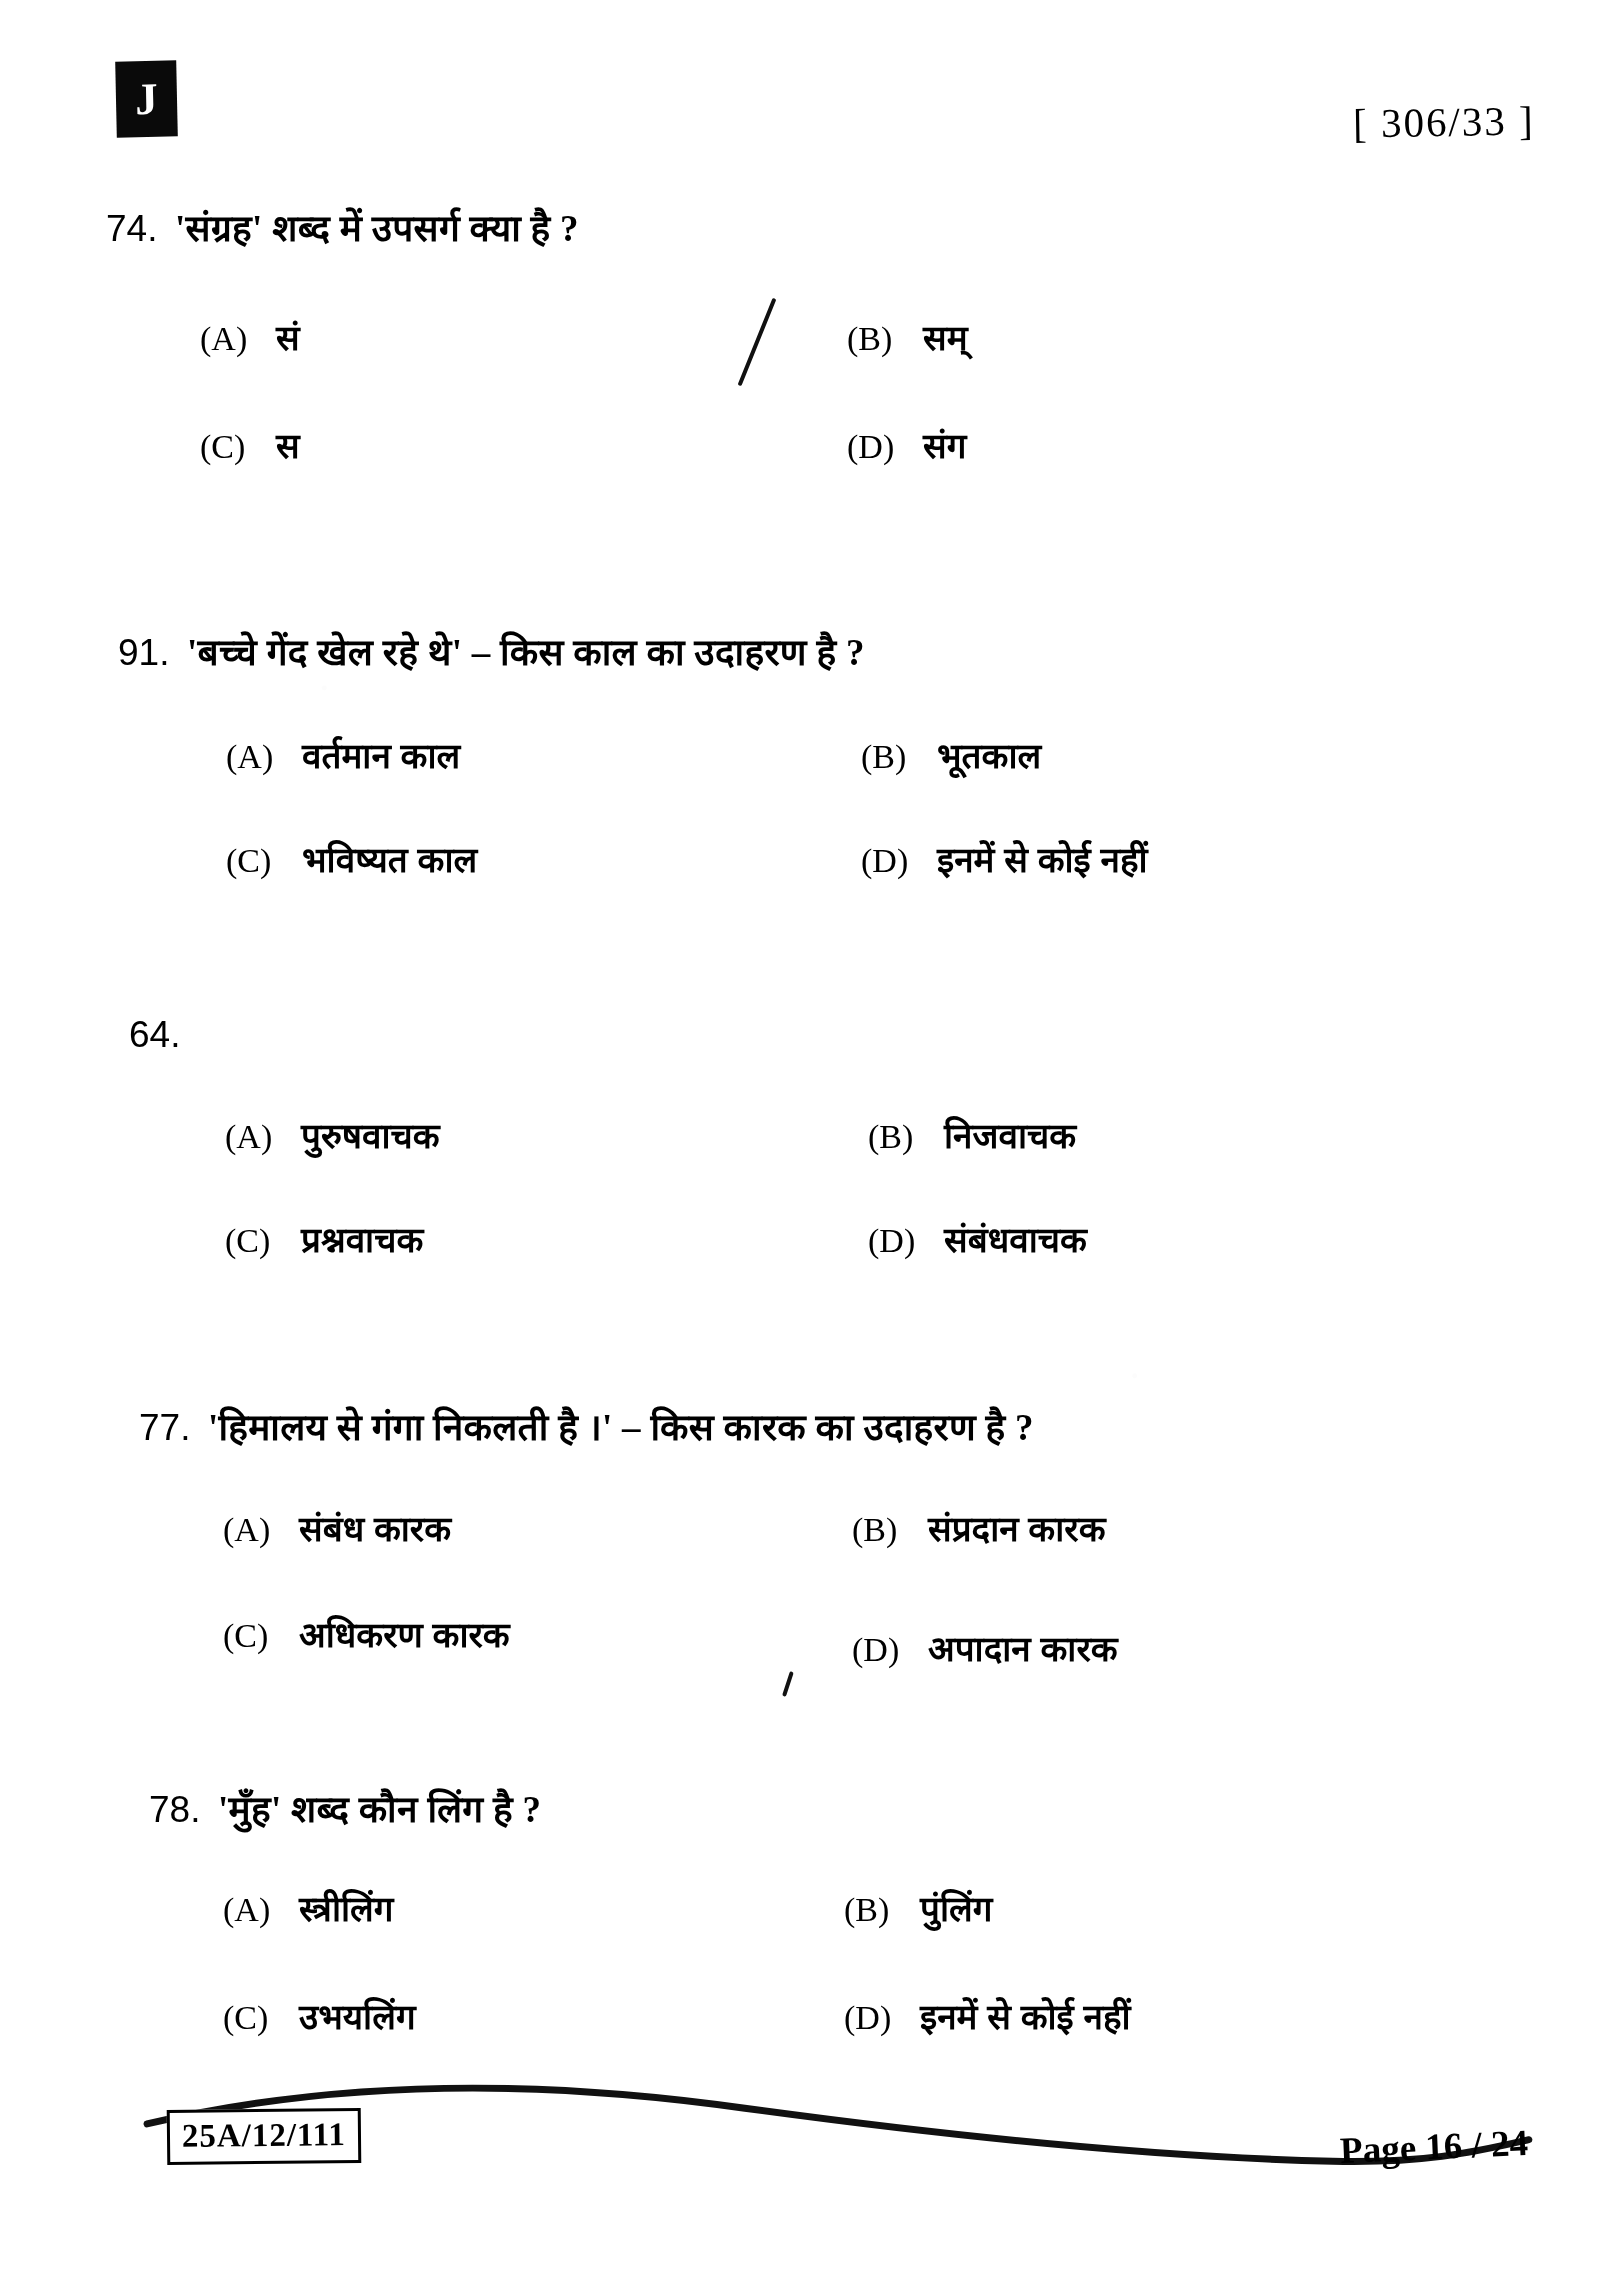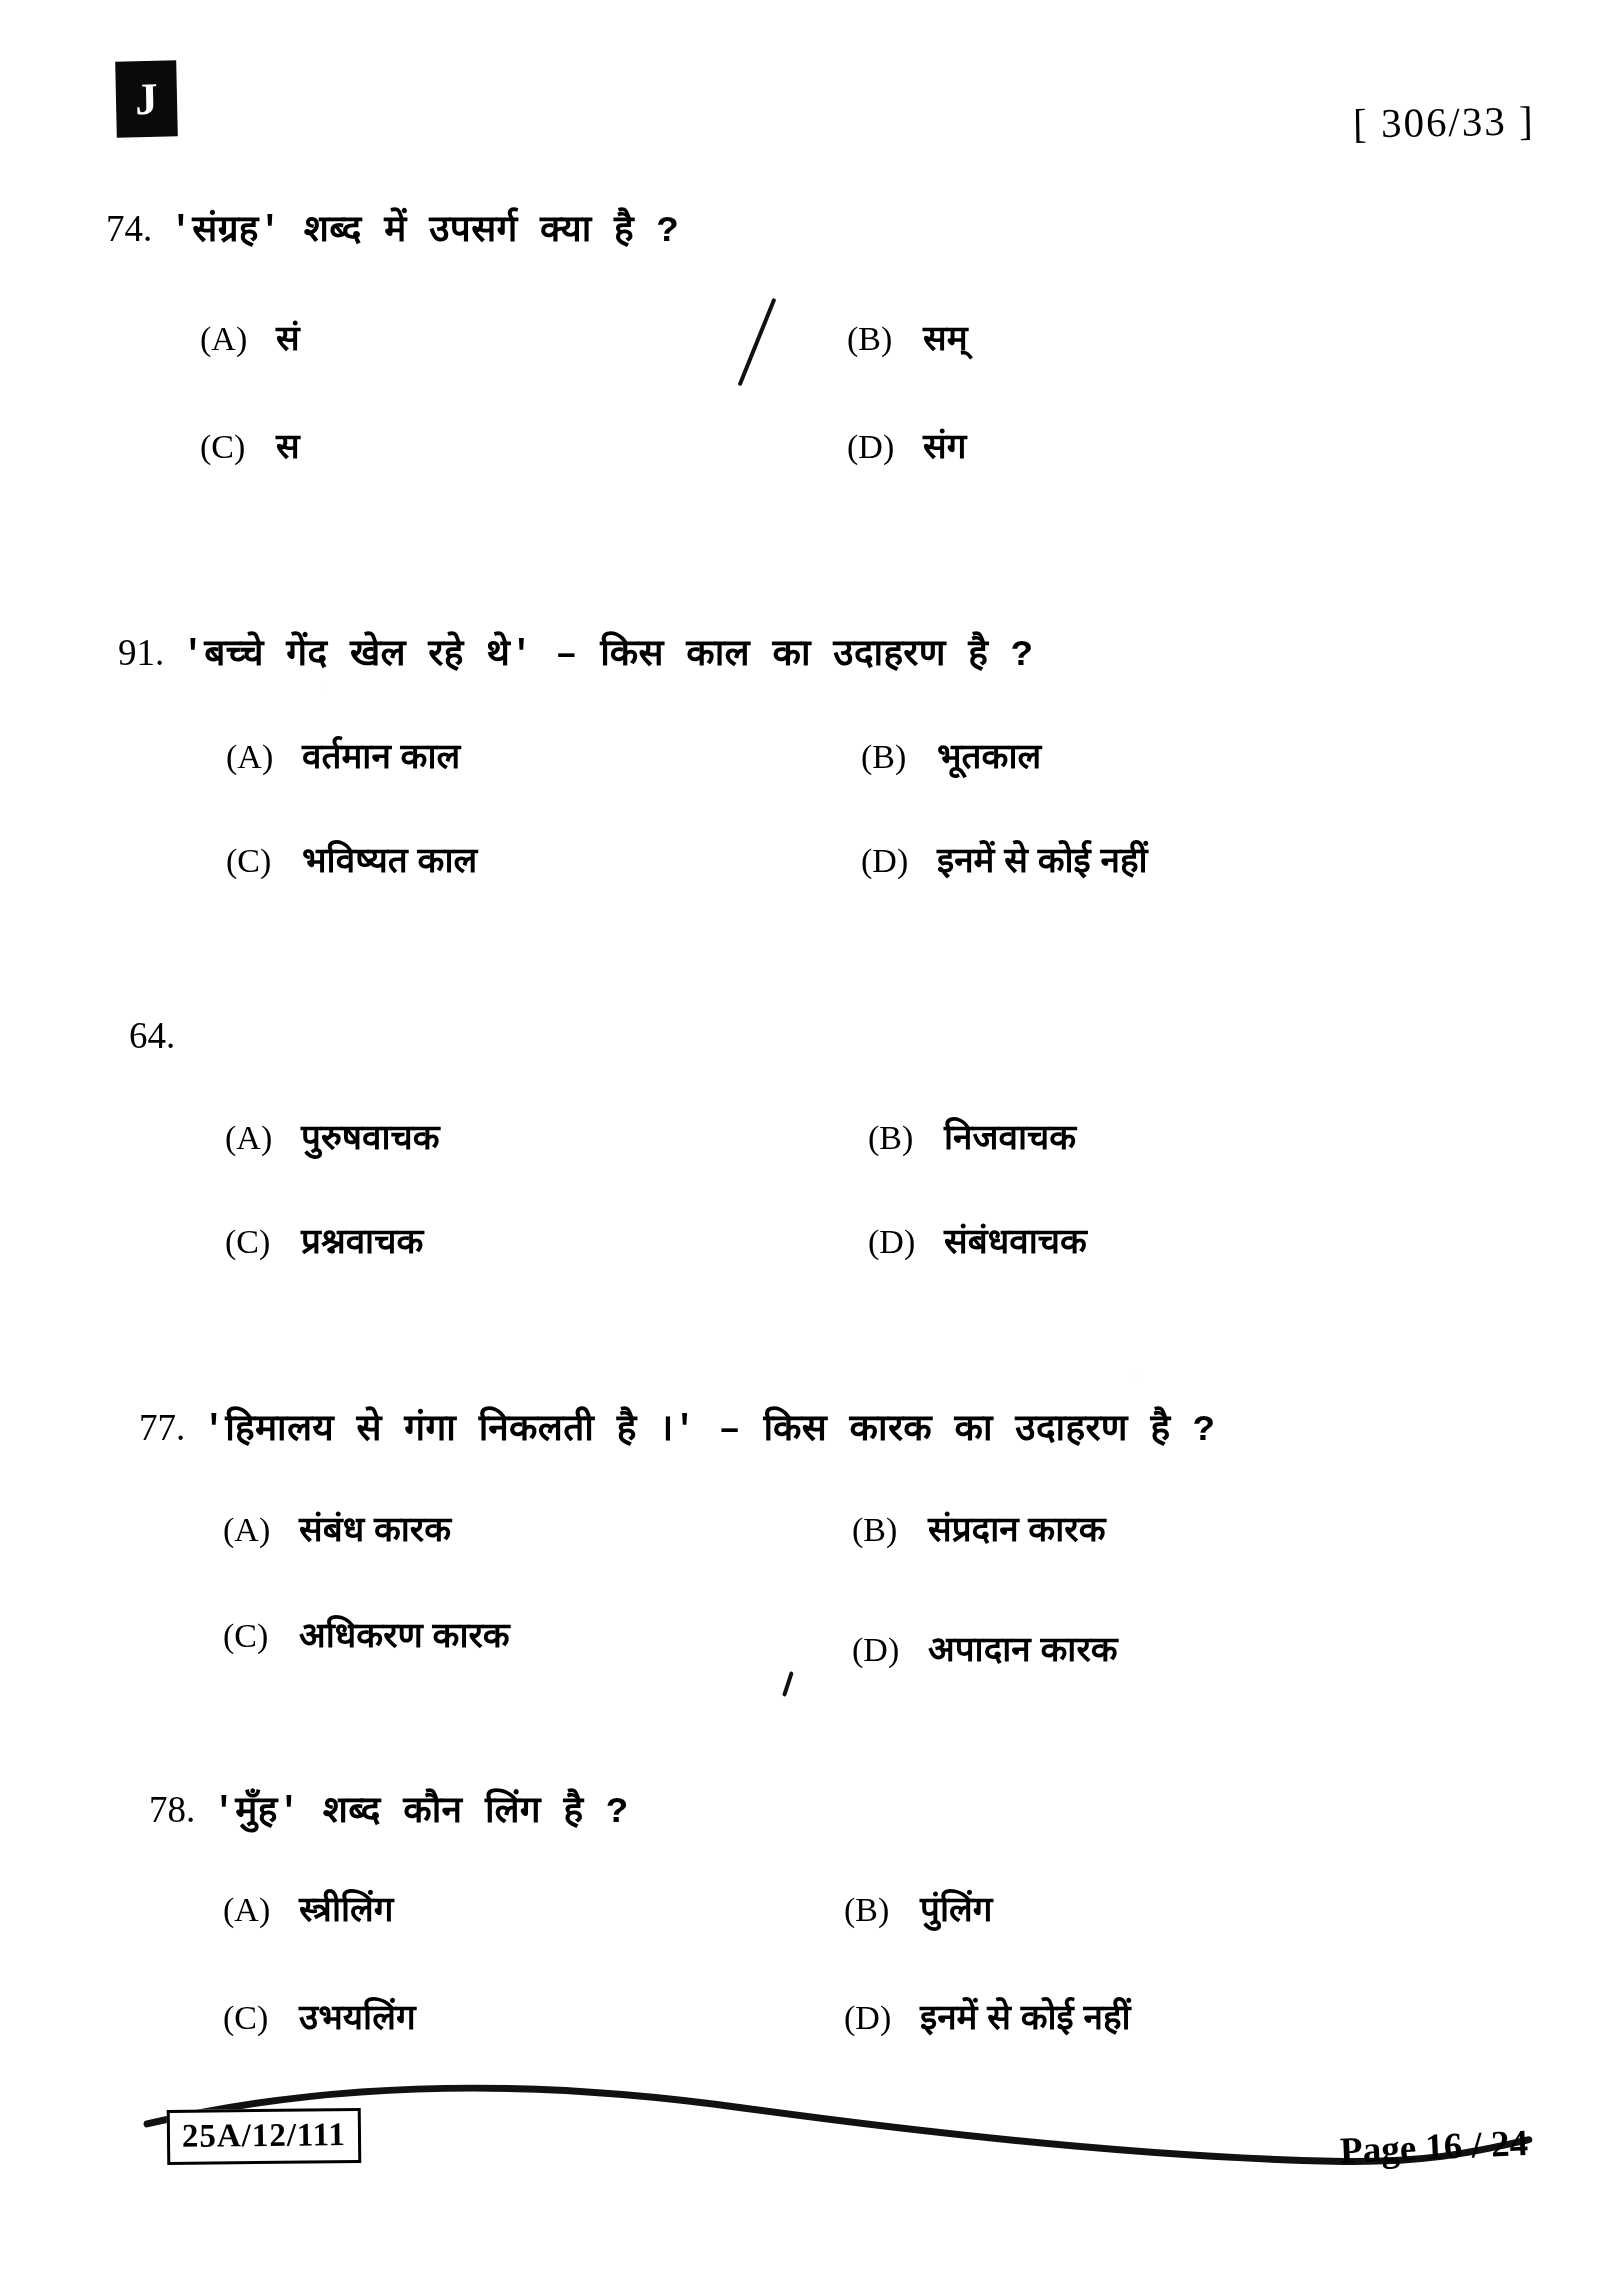--- a/index.html
+++ b/index.html
@@ -55,26 +55,26 @@
     position: absolute;
     left: 0;
     width: 1621px;
   }
   .qline {
     display: flex;
     align-items: baseline;
     white-space: nowrap;
   }
   .qnum {
-    font-family: Liberation Serif, serif;
+    font-family: Liberation Sans, sans-serif;
     font-size: 37px;
     margin-right: 17.6px;
   }
   .qtext {
-    font-family: Liberation Mono, monospace;
+    font-family: Liberation Serif, serif;
     font-size: 37px;
     font-weight: 600;
     letter-spacing: 0.3px;
   }
   .opts {
     position: relative;
     margin-top: 9.8px;
   }
   .optrow {
     position: relative;

